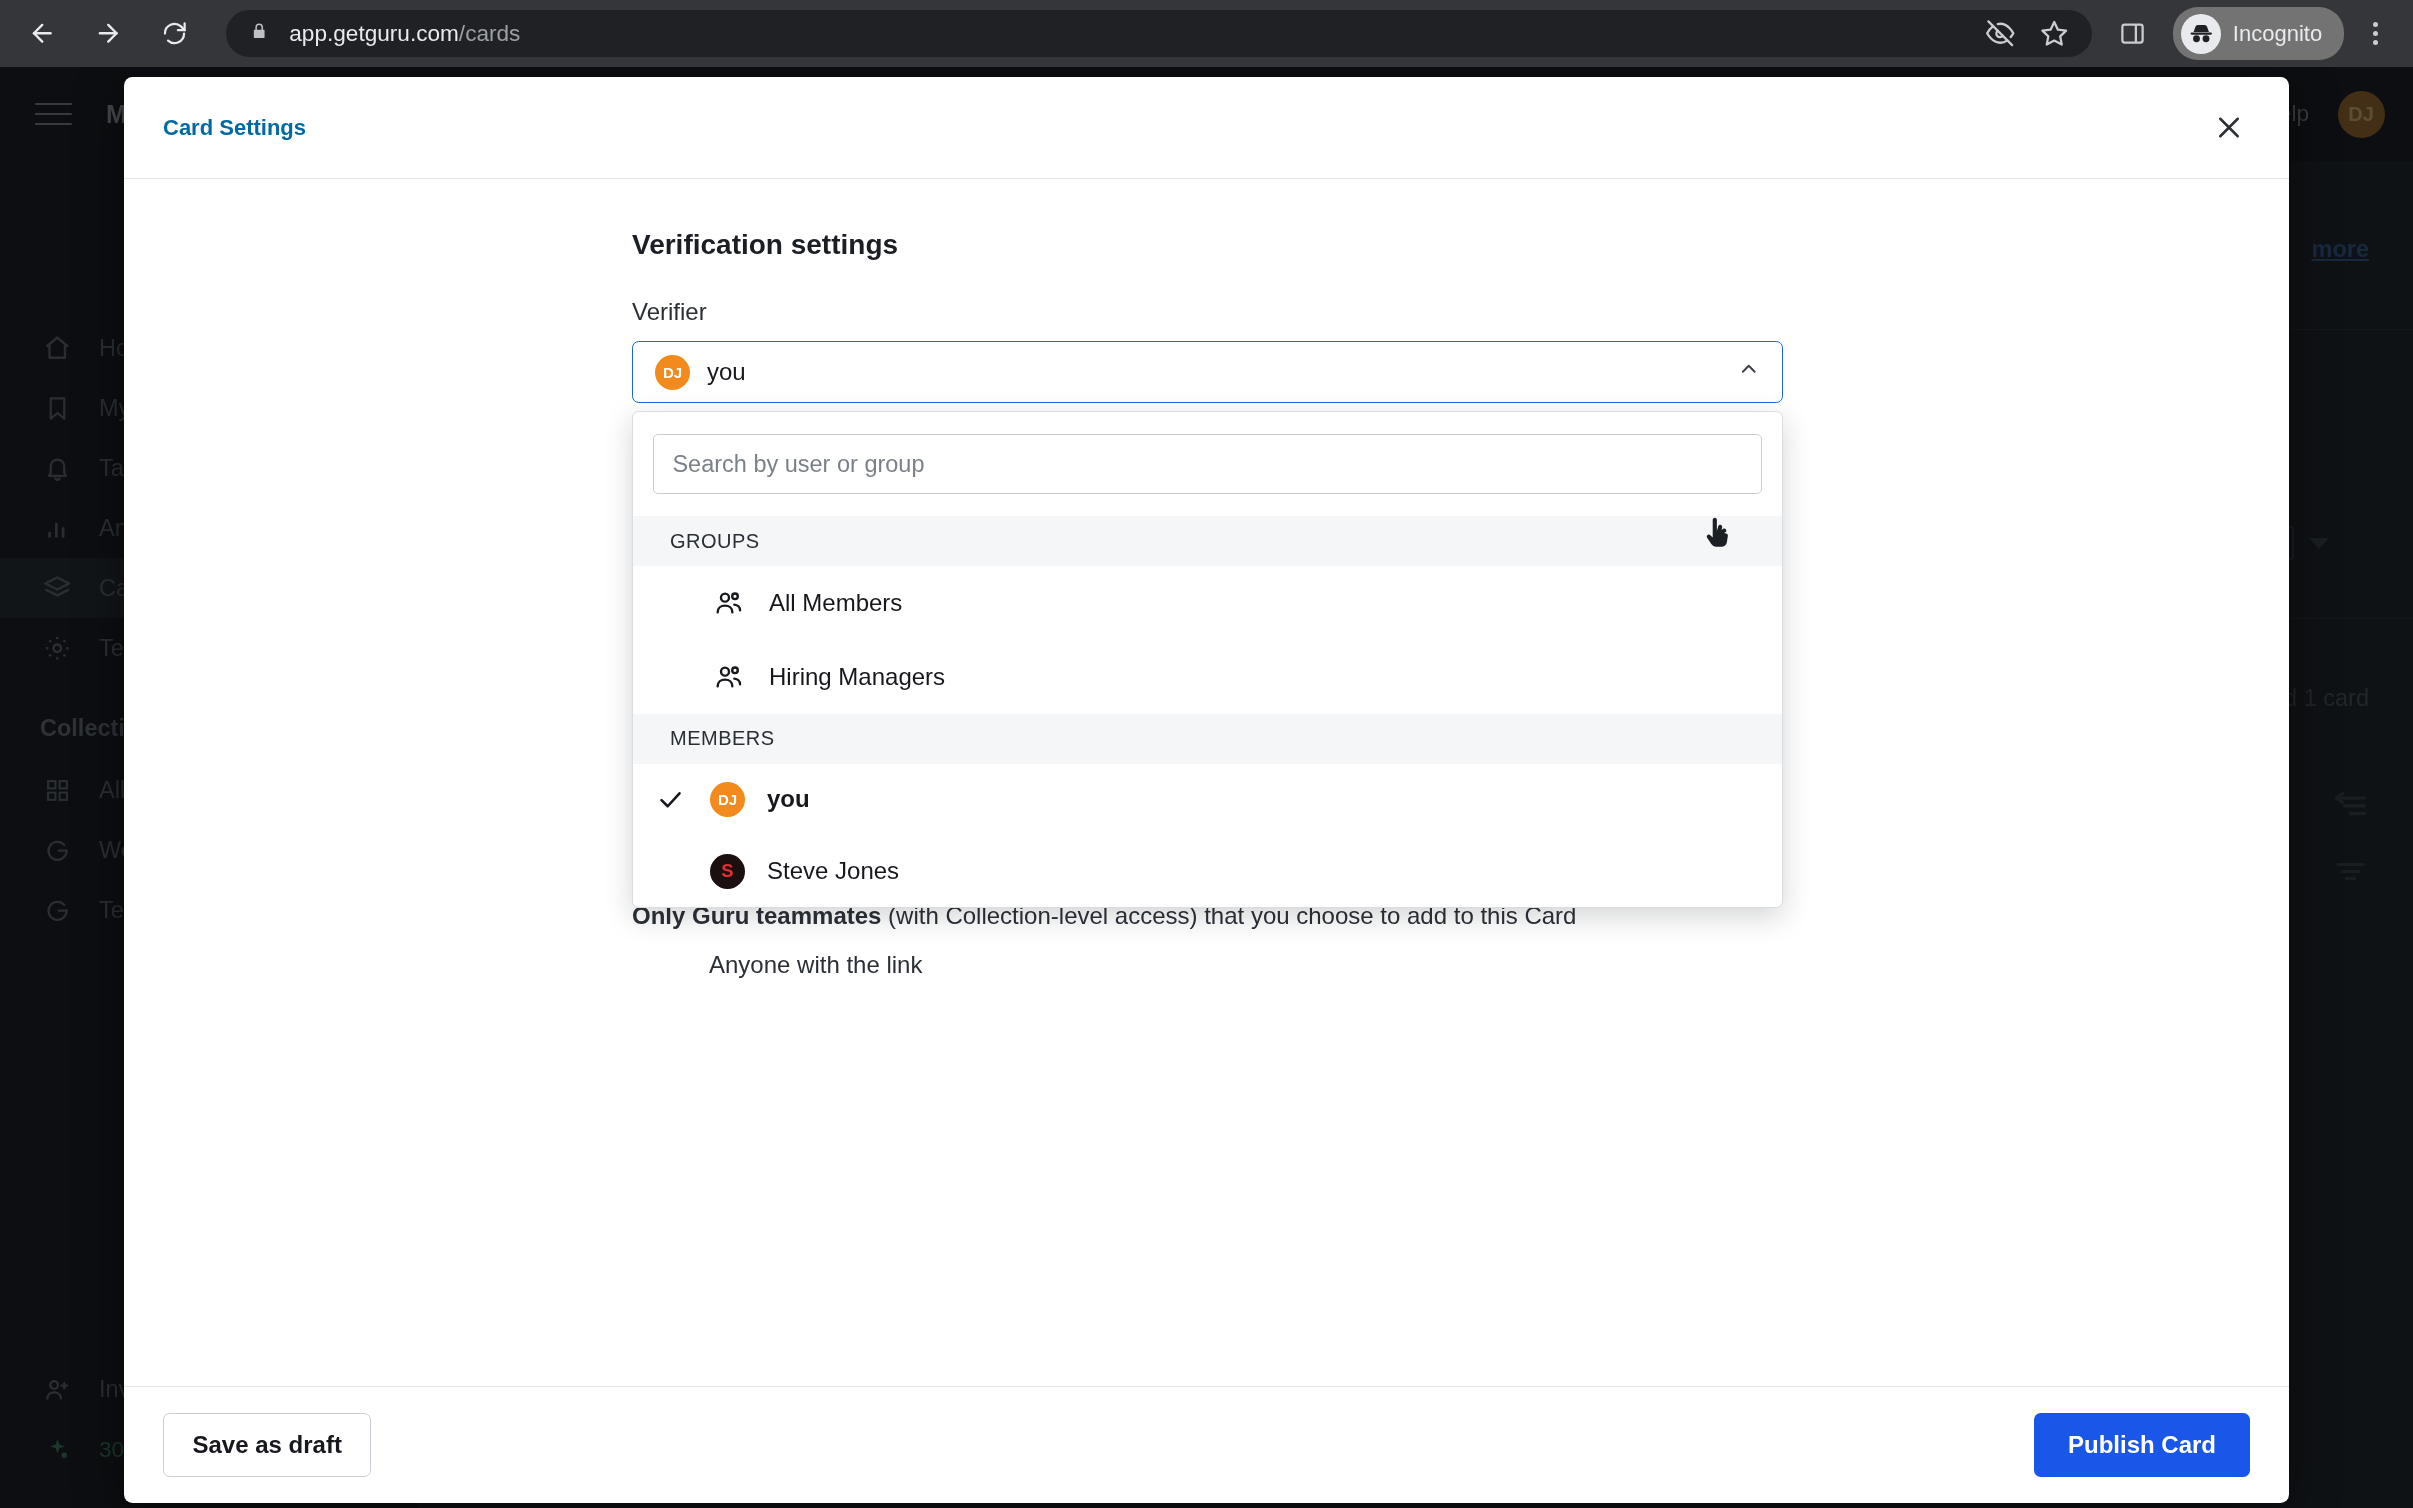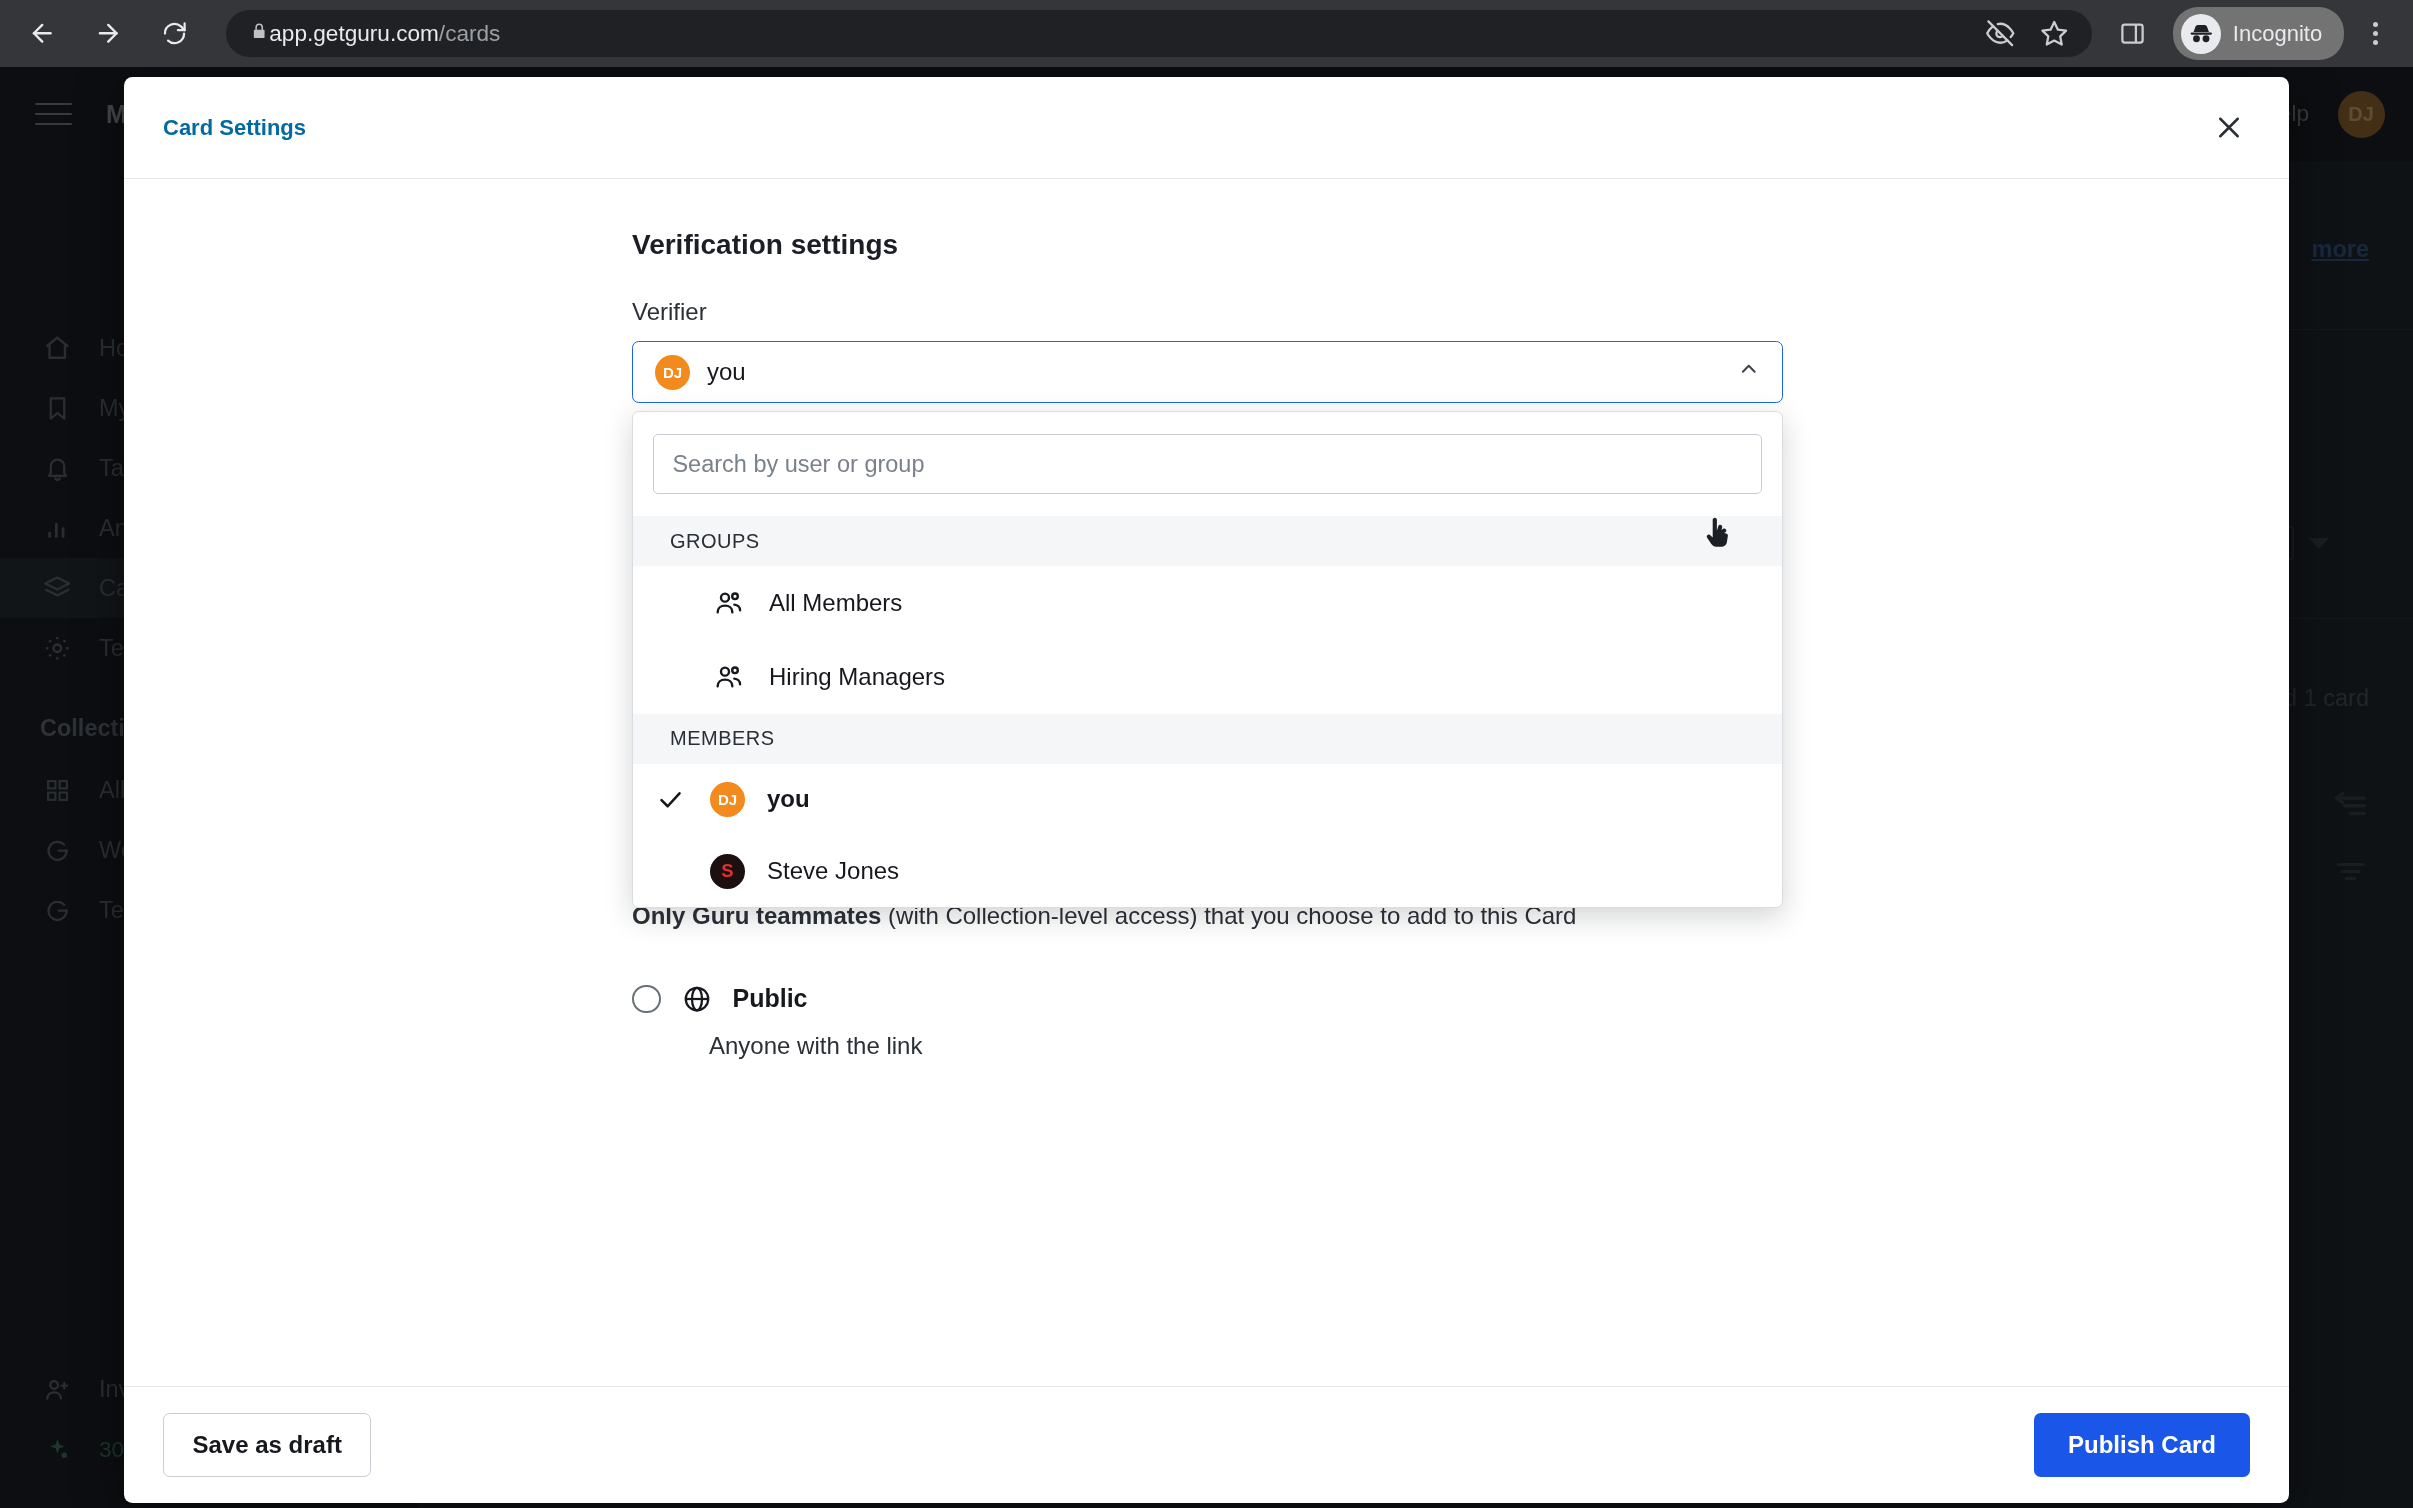--- a/index.html
+++ b/index.html
@@ -35,21 +35,21 @@
   .tabstrip-right { position:absolute; right:28.5px; bottom:18.4px; color:#c9ccd1; font-size:22px; cursor:pointer;}
 
   .toolbar {
     height:67px; background:#35363a; display:flex; align-items:center;
     padding:0 28.5px 0 20px; gap:22px; flex:0 0 auto;
   }
   .navbtn { width:44px;height:44px;display:flex;align-items:center;justify-content:center;
             color:#e8eaed;font-size:28.5px;cursor:pointer; flex:0 0 auto; }
   .omnibox {
     flex:1; height:47px; background:#202124; border-radius:25px;
-    display:flex; align-items:center; padding:0 23.5px; gap:1px; margin-left:8.4px; margin-right:5px;
+    display:flex; align-items:center; padding:0 23.5px; gap:21px; margin-left:8.4px; margin-right:5px;
     position:relative;
   }
   .omnibox .lock { color:#bdc1c6; font-size:20px; }
   .url { font-size:22.6px; color:#e8eaed; white-space:nowrap; }
   .url .path { color:#9aa0a6; }
   .omni-actions { display:flex; align-items:center; gap:25px; margin-left:auto; }
   .tbicon { color:#c9ccd1; display:flex; align-items:center; justify-content:center; cursor:pointer; }
   .incognito-pill {
     display:flex; align-items:center; gap:11.7px; background:#737373;
     border-radius:25px; padding:6.7px 22px 6.7px 8.4px; margin-left:5px; cursor:pointer;
@@ -537,31 +537,20 @@
                 <span class="dd-label">Steve Jones</span>
               </div>
             </div>
           </div>
 
           <div class="perm-desc">
             <b>Only Guru teammates</b><span> (with Collection-level access) that you choose to add to this Card</span>
           </div>
 
 
-          <div class="radio-row">
-            <span class="radio"></span>
-            <span class="globe">
-              <svg width="30" height="30" viewBox="0 0 24 24" fill="none" stroke="#16181d" stroke-width="1.8">
-                  <circle cx="12" cy="12" r="9"></circle>
-                  <ellipse cx="12" cy="12" rx="4" ry="9"></ellipse>
-                  <line x1="3" y1="12" x2="21" y2="12"></line>
-                </svg>
-            </span>
-            <span class="radio-label">Public</span>
-          </div>
           <div class="radio-sub">Anyone with the link</div>
 
         </div>
       </div>
 
       <div class="modal-foot">
         <button class="btn-outline">Save as draft</button>
 
         <span class="foot-right">
 

